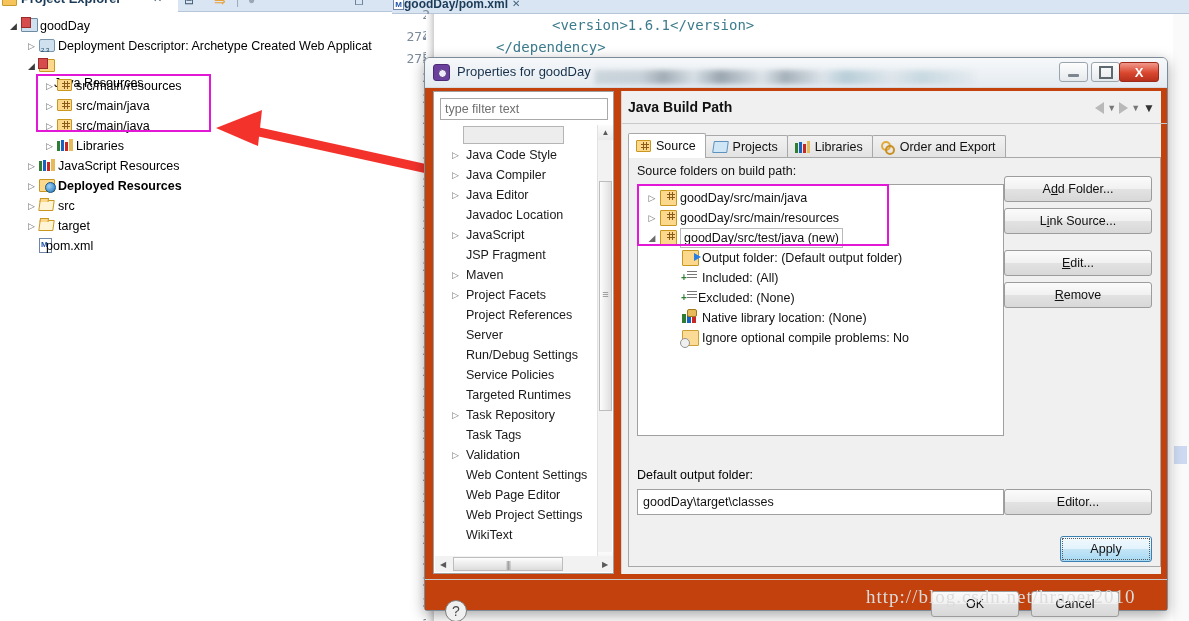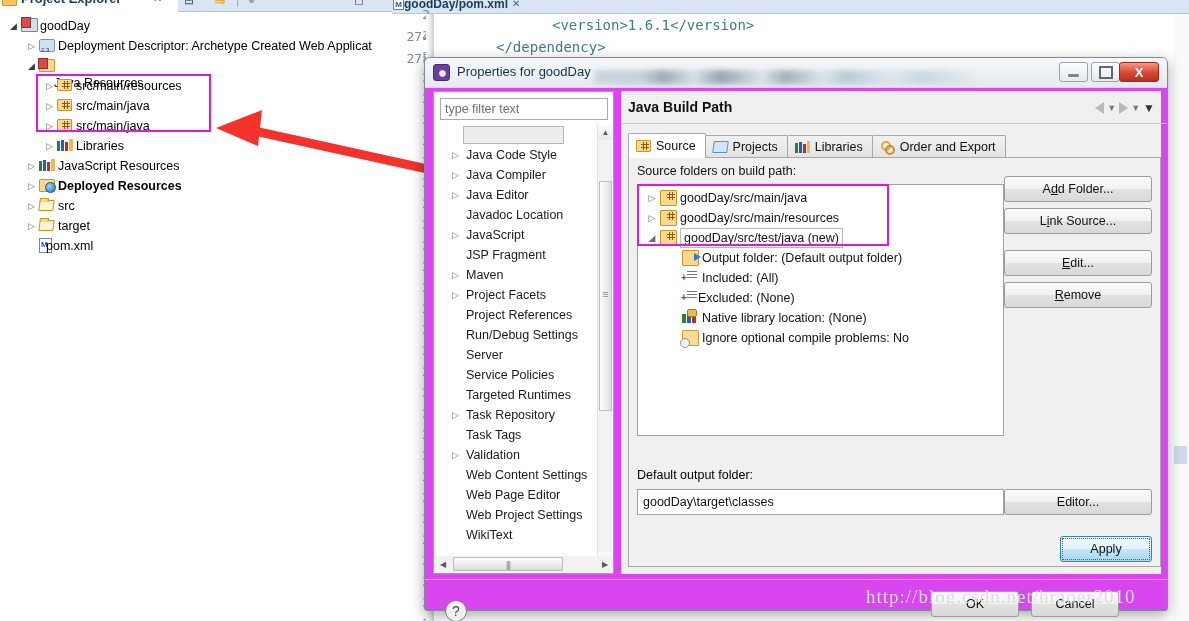--- a/index.html
+++ b/index.html
@@ -261,21 +261,21 @@
     content:""; width:11px; height:3px; background:#7d868e; border-radius:1px;
     margin-top:6px;
   }
   #btn-max .winbtn-glyph:before{
     content:""; width:10px; height:9px; border:2px solid #5e686f;
   }
 
   
   #dlg-body {
     position:absolute; left:0; top:30px; right:0; bottom:0;
-    background:#d946ef;
+    background:#c2410c;
   }
 
   
   #nav-panel {
     position:absolute; left:8px; top:3px; width:181px; height:483px;
     background:#ffffff; border:1px solid #a0a0a0;
   }
   #filter-input {
     position:absolute; left:6px; top:6px; width:168px; height:22px;
     border:1px solid #a9a9a9; background:#fff;
@@ -738,22 +738,22 @@
           </div>
           <div class="navitem"><span class="arrow">▷</span><span>Java Code Style</span></div>
           <div class="navitem"><span class="arrow">▷</span><span>Java Compiler</span></div>
           <div class="navitem"><span class="arrow">▷</span><span>Java Editor</span></div>
           <div class="navitem"><span>Javadoc Location</span></div>
           <div class="navitem"><span class="arrow">▷</span><span>JavaScript</span></div>
           <div class="navitem"><span>JSP Fragment</span></div>
           <div class="navitem"><span class="arrow">▷</span><span>Maven</span></div>
           <div class="navitem"><span class="arrow">▷</span><span>Project Facets</span></div>
           <div class="navitem"><span>Project References</span></div>
+          <div class="navitem"><span>Server</span></div>
           <div class="navitem"><span>Run/Debug Settings</span></div>
-          <div class="navitem"><span>Server</span></div>
           <div class="navitem"><span>Service Policies</span></div>
           <div class="navitem"><span>Targeted Runtimes</span></div>
           <div class="navitem"><span class="arrow">▷</span><span>Task Repository</span></div>
           <div class="navitem"><span>Task Tags</span></div>
           <div class="navitem"><span class="arrow">▷</span><span>Validation</span></div>
           <div class="navitem"><span>Web Content Settings</span></div>
           <div class="navitem"><span>Web Page Editor</span></div>
           <div class="navitem"><span>Web Project Settings</span></div>
           <div class="navitem"><span>WikiText</span></div>
         </div>

